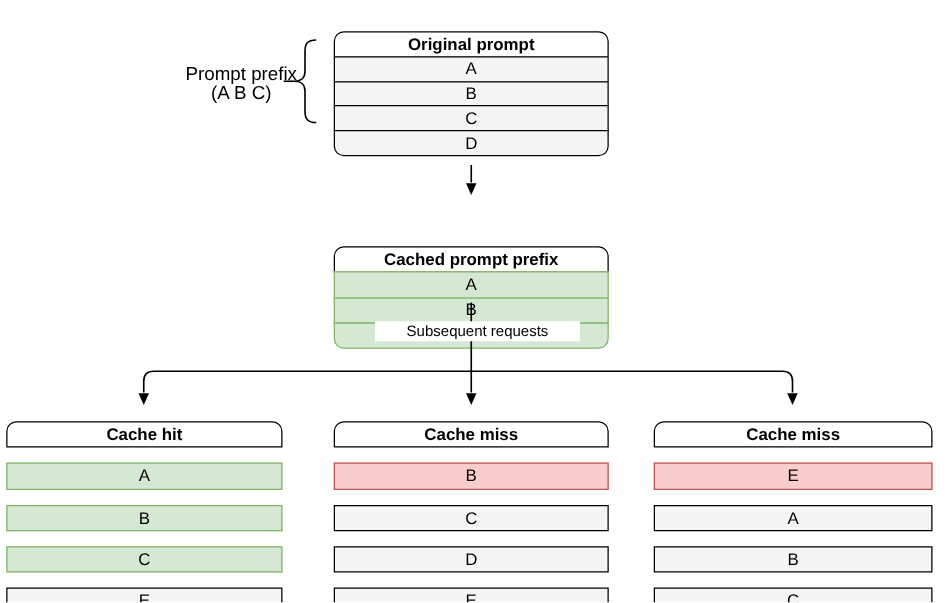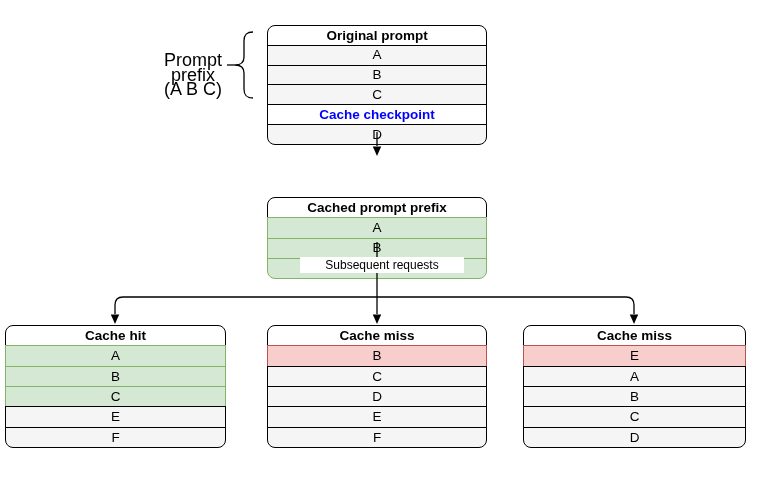--- a/index.html
+++ b/index.html
@@ -19,50 +19,49 @@
   }
   .row + .row{margin-top:-1px;}
   .row.header{font-weight:bold;border-radius:8px 8px 0 0;}
   .row:last-child{border-radius:0 0 8px 8px;}
   .row[data-variant="gray"]{background:var(--gray_fill,#f5f5f5);}
   .row[data-variant="green"]{background:var(--green_fill,#d5e8d4);border-color:var(--green_border,#82b366);}
   .row[data-variant="red"]{background:var(--red_fill,#f8cecc);border-color:var(--red_border,#b85450);}
   .row[data-variant="checkpoint"]{background:#ffffff;color:var(--checkpoint_text,#0000ff);font-weight:bold;}
   .t-top .row{height:20.8px;}
   .t-mid .row{height:21.25px;}
-  .t-bot .row{height:21.33px;}
+  .t-bot .row{height:21.33px;margin-top:12px;}
 
   #svg-overlay{position:absolute;left:0;top:0;z-index:2;}
   #svg-overlay path{fill:none;stroke:var(--line,#000);stroke-width:1.3;}
   #svg-overlay polygon{fill:var(--line,#000);stroke:none;}
 
   .float-label{
     position:absolute;z-index:3;text-align:center;
     background:#ffffff;
   }
   #label-prompt-prefix{
     left:148px;top:53px;width:90px;
-    font-size:18px;line-height:14.5px;background:transparent;
+    font-size:15px;line-height:14.5px;background:transparent;
   }
   #label-subsequent{
     left:300px;top:257px;width:164px;
     font-size:12px;line-height:16px;
   }
 </style>
 </head>
 <body>
 
 <div id="canvas">
 
   <div class="table t-top" style="left:267px;top:25px;width:220px;">
     <div class="row header">Original prompt</div>
     <div class="row" data-variant="gray">A</div>
     <div class="row" data-variant="gray">B</div>
     <div class="row" data-variant="gray">C</div>
-    <div class="row" data-variant="checkpoint">Cache checkpoint</div>
     <div class="row" data-variant="gray">D</div>
   </div>
 
   <div class="table t-mid" style="left:267px;top:157px;width:220px;margin-top:40px;">
     <div class="row header">Cached prompt prefix</div>
     <div class="row" data-variant="green">A</div>
     <div class="row" data-variant="green">B</div>
     <div class="row" data-variant="green">C</div>
   </div>
 

